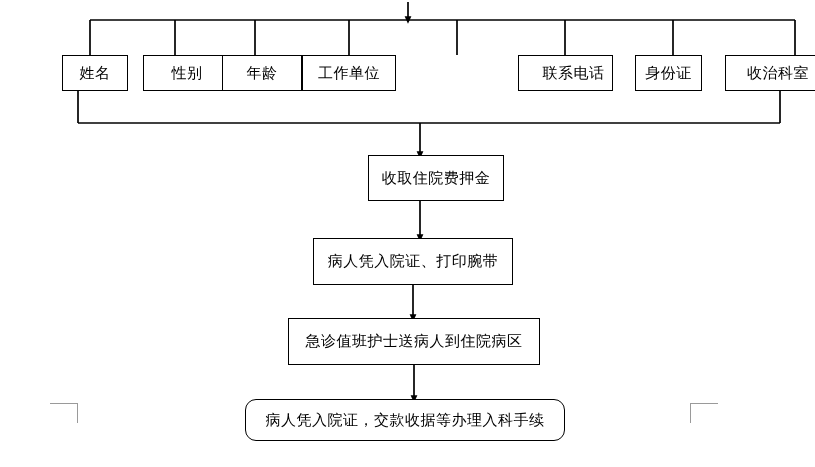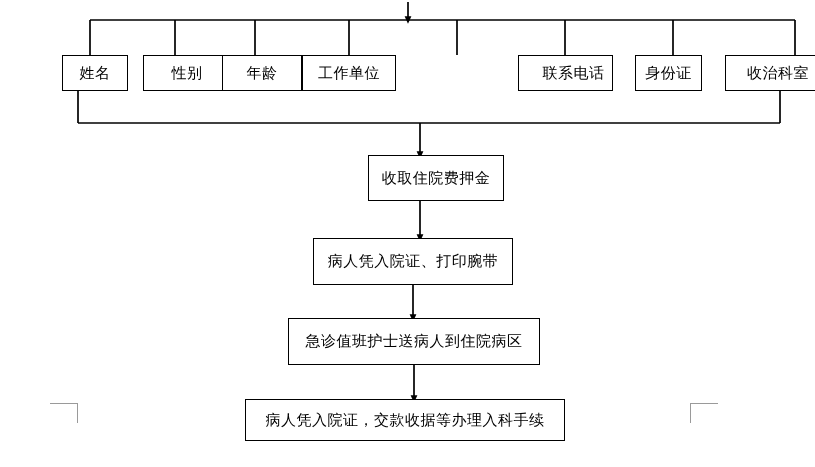--- a/index.html
+++ b/index.html
@@ -130,21 +130,21 @@
   </div>
 
   <div class="node proc-node" style="left:313px; top:238px; width:200px; height:47px;">
     <span class="label">病人凭入院证、打印腕带</span>
   </div>
 
   <div class="node proc-node" style="left:288px; top:318px; width:252px; height:47px;">
     <span class="label">急诊值班护士送病人到住院病区</span>
   </div>
 
-  <div class="node proc-node" style="left:245px; top:399px; width:320px; height:42px;">
+  <div class="node proc-node" style="left:245px; top:399px; width:320px; height:42px;border-radius:11px;">
     <span class="label">病人凭入院证，交款收据等办理入科手续</span>
   </div>
 
   <div class="corner-mark left-mark" style="left:50px; top:403px; width:28px; height:20px;"></div>
 
   <div class="corner-mark right-mark" style="left:690px; top:403px; width:28px; height:20px;"></div>
 
 </div>
 
 </body></html>

